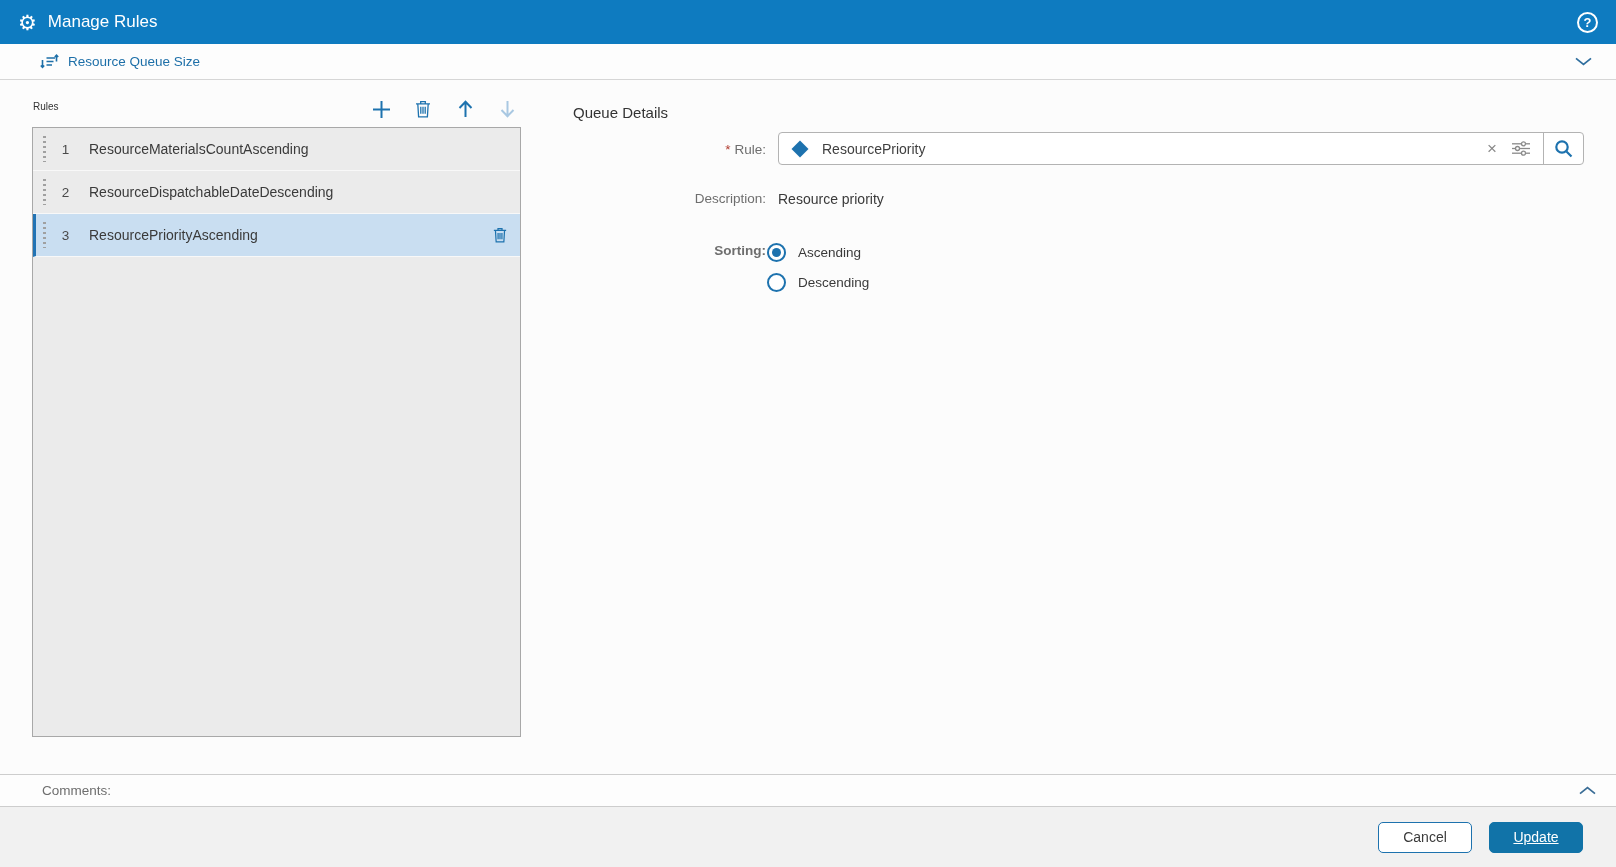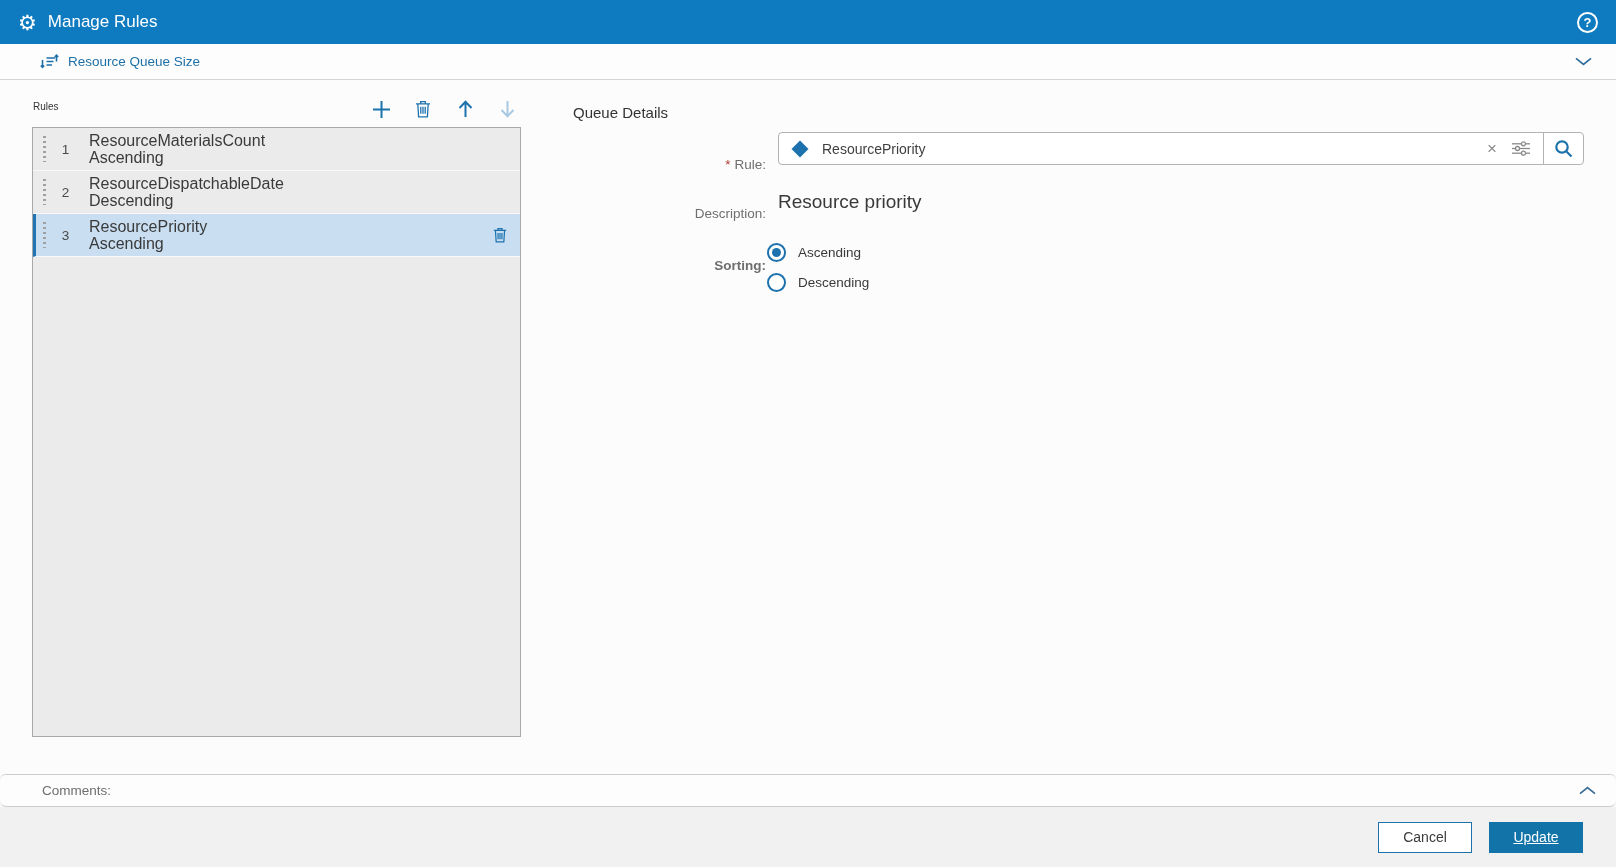--- a/index.html
+++ b/index.html
@@ -36,60 +36,60 @@
   .tbtn.disabled{color:var(--disabled-icon);cursor:default;}
 
   .rules-list{position:absolute;left:32px;top:127px;width:489px;height:610px;
     background:var(--list-bg);border:1px solid var(--list-border);}
   .rule-row{height:43px;display:flex;align-items:center;border-bottom:1px solid #f8f8f8;
     padding-left:10px;cursor:pointer;}
   .rule-row.selected{background:var(--selected-row-bg);border-left:3px solid var(--selected-row-border);padding-left:7px;}
   .drag-handle{width:3px;height:26px;margin-right:11px;
     background:repeating-linear-gradient(to bottom,#a0a0a0 0 2px,transparent 2px 5px);cursor:grab;}
   .rule-num{width:17px;text-align:center;color:#4a4a4a;font-size:13.5px;margin-right:15px;}
-  .rule-text{display:flex;flex-direction:column;font-size:16px;line-height:17px;color:#3a3a3a;}
+  .rule-text{display:flex;flex-direction:row;font-size:14px;line-height:17px;color:#3a3a3a;}
   .row-trash{margin-left:auto;margin-right:13px;color:var(--accent);display:flex;cursor:pointer;}
 
   
   .details-title{position:absolute;left:573px;top:104px;font-size:15px;color:#333;}
-  .flabel{position:absolute;left:573px;width:193px;text-align:right;color:var(--label);font-size:13.5px;margin-top:15px;}
+  .flabel{position:absolute;left:573px;width:193px;text-align:right;color:var(--label);font-size:13.5px;}
   .req{color:var(--required);margin-right:4px;}
   .lbl-rule{top:142px;}
   .lbl-desc{top:191px;}
   .lbl-sort{top:243px;font-weight:bold;}
 
   .rule-combobox{position:absolute;left:778px;top:132px;width:806px;height:33px;background:#fff;
     border:1px solid #b3b3b3;border-radius:4px;display:flex;align-items:center;cursor:text;}
   .diamond{width:12px;height:12px;background:var(--accent);transform:rotate(45deg);margin:0 16px 0 15px;flex:none;}
   .rule-value{font-size:14px;color:#3f3f3f;flex:1;white-space:nowrap;overflow:hidden;}
   .clear-x{color:#8a8a8a;font-size:17px;line-height:1;margin-right:15px;cursor:pointer;}
   .filter-ic{color:#8a8a8a;display:flex;margin-right:13px;cursor:pointer;}
   .cb-divider{width:1px;align-self:stretch;background:#b3b3b3;}
   .search-btn{width:39px;align-self:stretch;display:flex;align-items:center;justify-content:center;
     color:var(--accent);cursor:pointer;border-radius:0 3px 3px 0;}
 
-  .desc-value{position:absolute;left:778px;top:191px;font-size:19px;color:#3a3a3a;}
+  .desc-value{position:absolute;left:778px;top:191px;font-size:14px;color:#3a3a3a;}
 
   .radio-row{position:absolute;left:767px;height:20px;display:flex;align-items:center;gap:12px;cursor:pointer;}
   .radio-row.r1{top:242px;} .radio-row.r2{top:272px;}
   .radio{width:19px;height:19px;border:2px solid var(--accent);border-radius:50%;background:#fff;position:relative;flex:none;}
   .radio.checked::after{content:'';position:absolute;inset:3px;background:var(--accent);border-radius:50%;}
   .radio-label{font-size:13.5px;color:#3a3a3a;}
 
   
   .comments-band{position:absolute;left:0;right:0;top:774px;height:33px;background:#fdfdfd;
     border-top:1px solid var(--band-border);border-bottom:1px solid var(--band-border);
-    display:flex;align-items:center;padding:0 20px 0 42px;border-radius:6px;}
+    display:flex;align-items:center;padding:0 20px 0 42px;}
   .comments-label{color:var(--label);font-size:13.5px;}
   .comments-band .chev{margin-left:auto;color:#3a6d96;display:flex;cursor:pointer;}
 
   
   .footer{position:absolute;left:0;right:0;top:807px;height:60px;background:var(--footer-bg);
     display:flex;align-items:center;justify-content:flex-end;gap:17px;padding-right:33px;}
-  .btn{min-width:94px;height:31px;border-radius:0;font-size:14px;font-family:inherit;
+  .btn{min-width:94px;height:31px;border-radius:5px;font-size:14px;font-family:inherit;
     display:flex;align-items:center;justify-content:center;cursor:pointer;padding:0 14px;}
   .btn-cancel{background:#fff;border:1px solid var(--accent);color:#3b3b3b;}
   .btn-update{background:var(--update-bg);border:1px solid var(--update-bg);color:#fff;text-decoration:underline;}
 
   svg{display:block;}
 </style>
 </head>
 <body>
 
 <div class="window">

